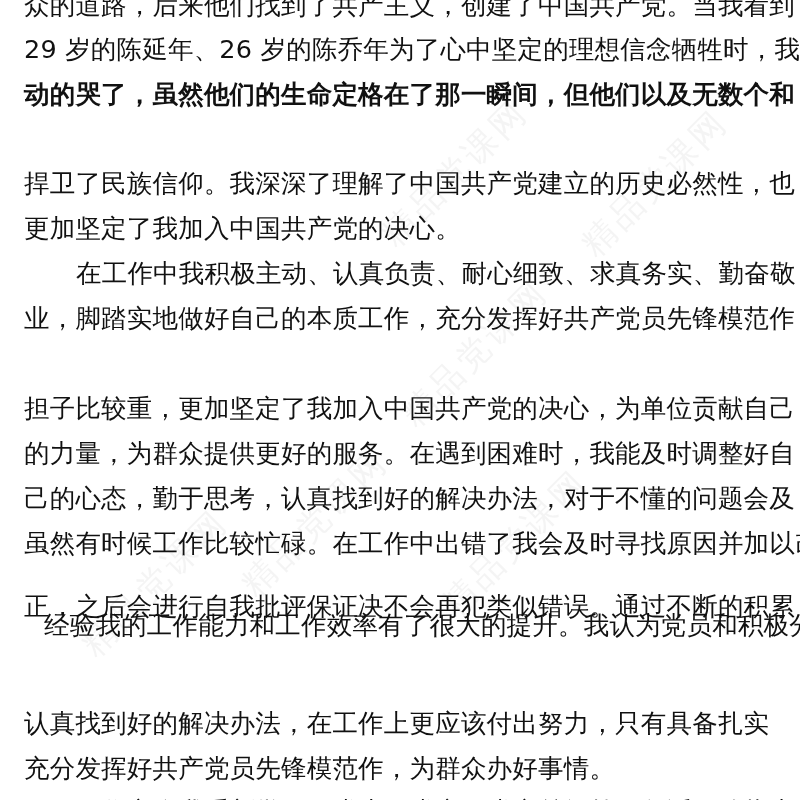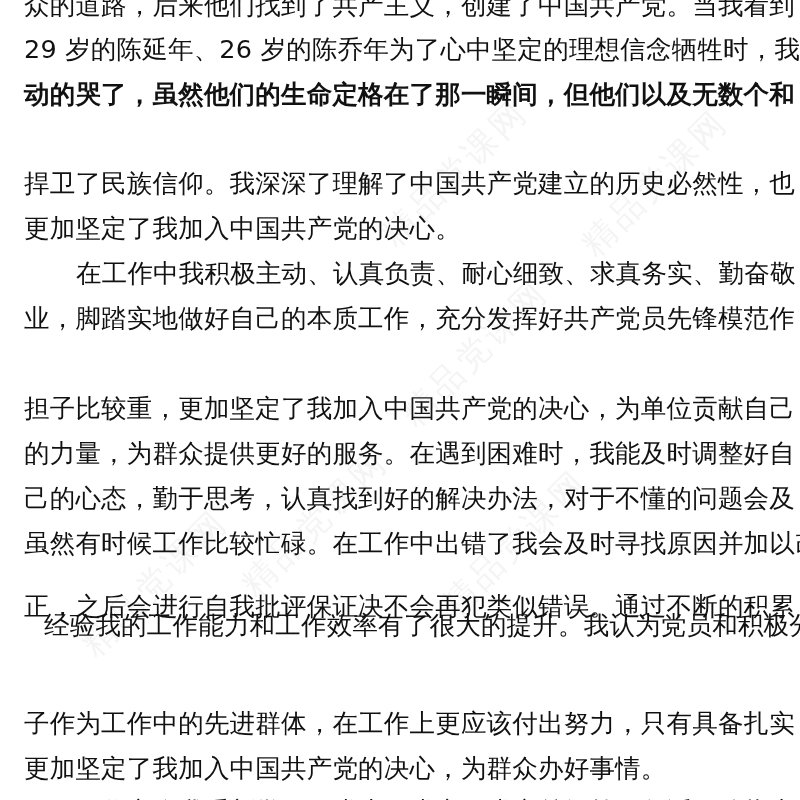--- a/index.html
+++ b/index.html
@@ -61,17 +61,17 @@
 
   <div class="line" style="top:258px; left:76px;">在工作中我积极主动、认真负责、耐心细致、求真务实、勤奋敬</div>
   <div class="line" style="top:303px;">业，脚踏实地做好自己的本质工作，充分发挥好共产党员先锋模范作</div>
   <div class="line" style="top:393px;">担子比较重，更加坚定了我加入中国共产党的决心，为单位贡献自己</div>
   <div class="line" style="top:438px;">的力量，为群众提供更好的服务。在遇到困难时，我能及时调整好自</div>
   <div class="line" style="top:483px;">己的心态，勤于思考，认真找到好的解决办法，对于不懂的问题会及</div>
   <div class="line" style="top:528px;">虽然有时候工作比较忙碌。在工作中出错了我会及时寻找原因并加以改</div>
   <div class="line" style="top:591px;">正，之后会进行自我批评保证决不会再犯类似错误。通过不断的积累</div>
   <div class="line" style="top:610px;margin-left:20px;">经验我的工作能力和工作效率有了很大的提升。我认为党员和积极分</div>
 
-  <div class="line" style="top:708px;">子作为工作中的先进群体，在工作上更应该付出努力，只有具备扎实</div>
-  <div class="line" style="top:753px;">更加坚定了我加入中国共产党的决心，为群众办好事情。</div>
+  <div class="line" style="top:708px;">认真找到好的解决办法，在工作上更应该付出努力，只有具备扎实</div>
+  <div class="line" style="top:753px;">充分发挥好共产党员先锋模范作，为群众办好事情。</div>
 
   <div class="line" style="top:796px; left:76px;">工作之余我重新学习了党史、党章，党章总纲第一句话明确指出</div>
 </div>
 
 </body></html>

